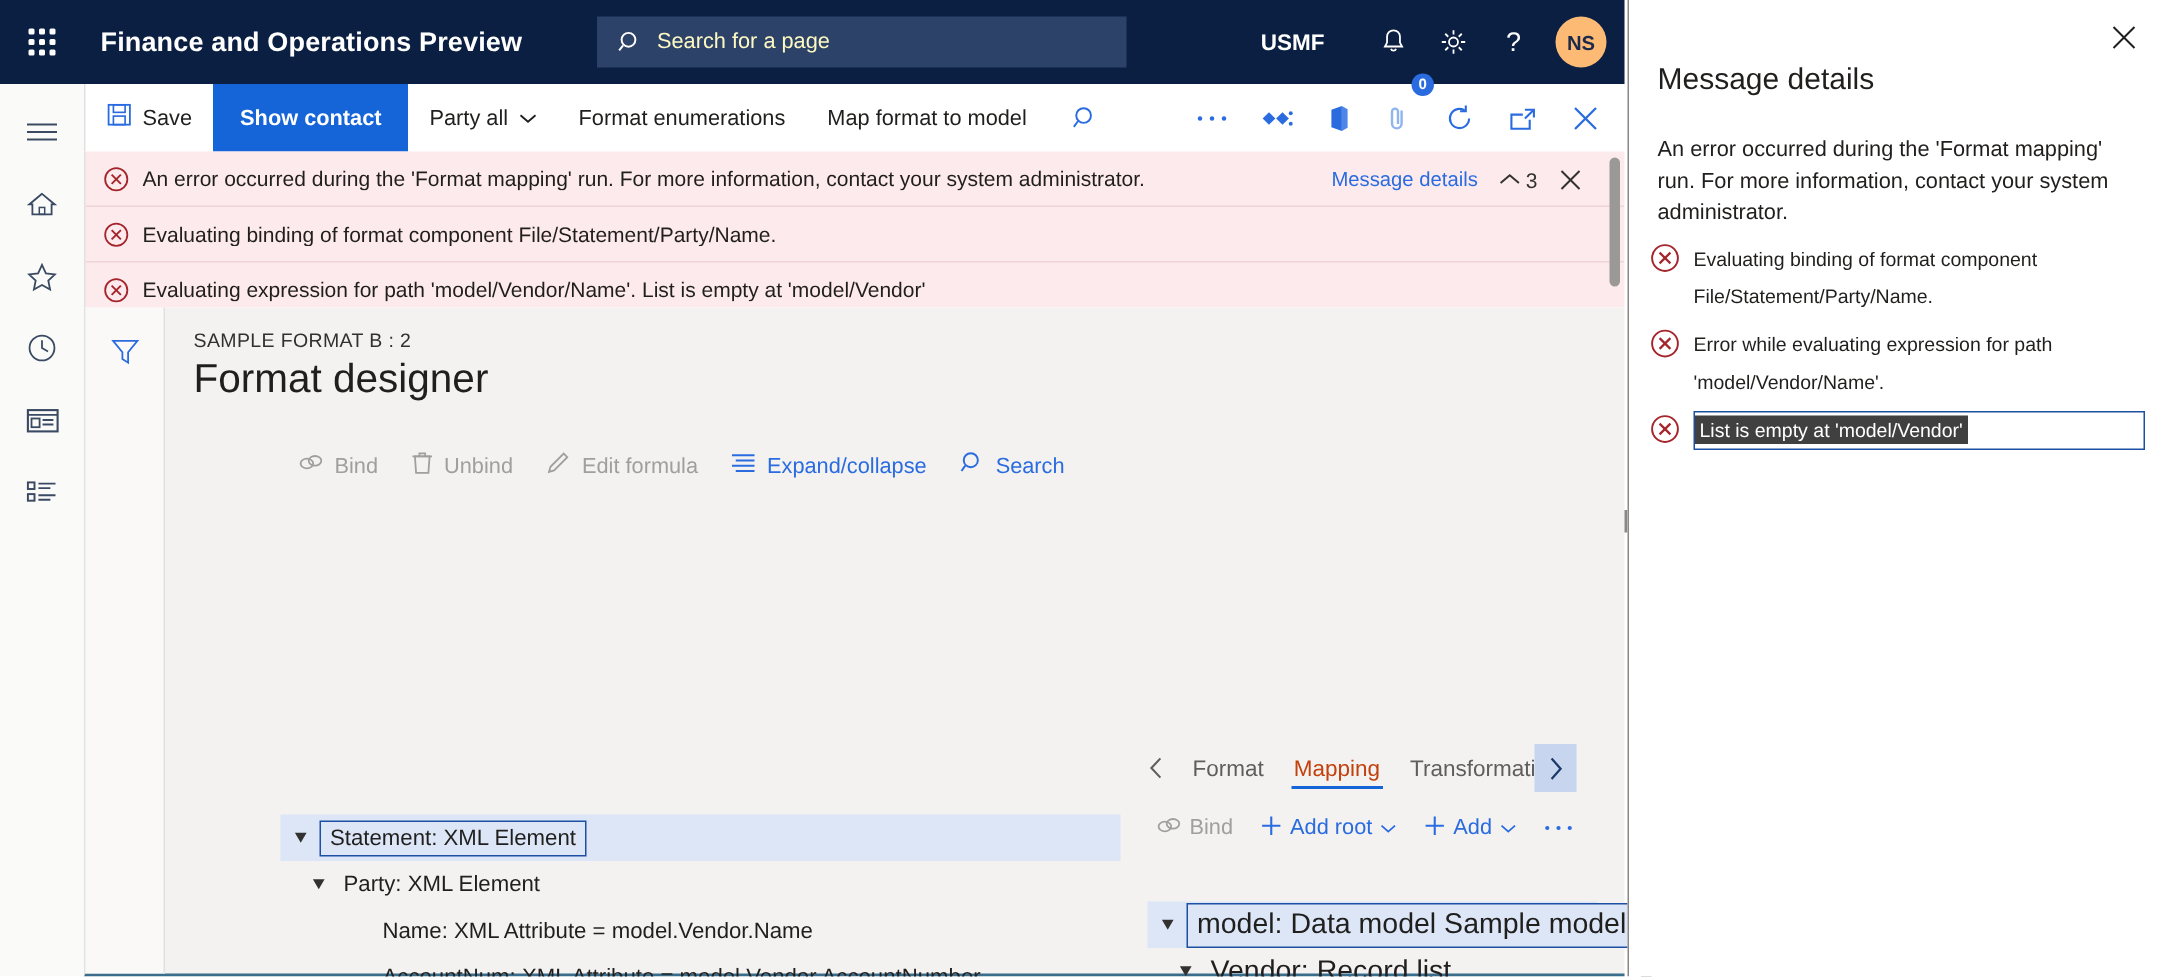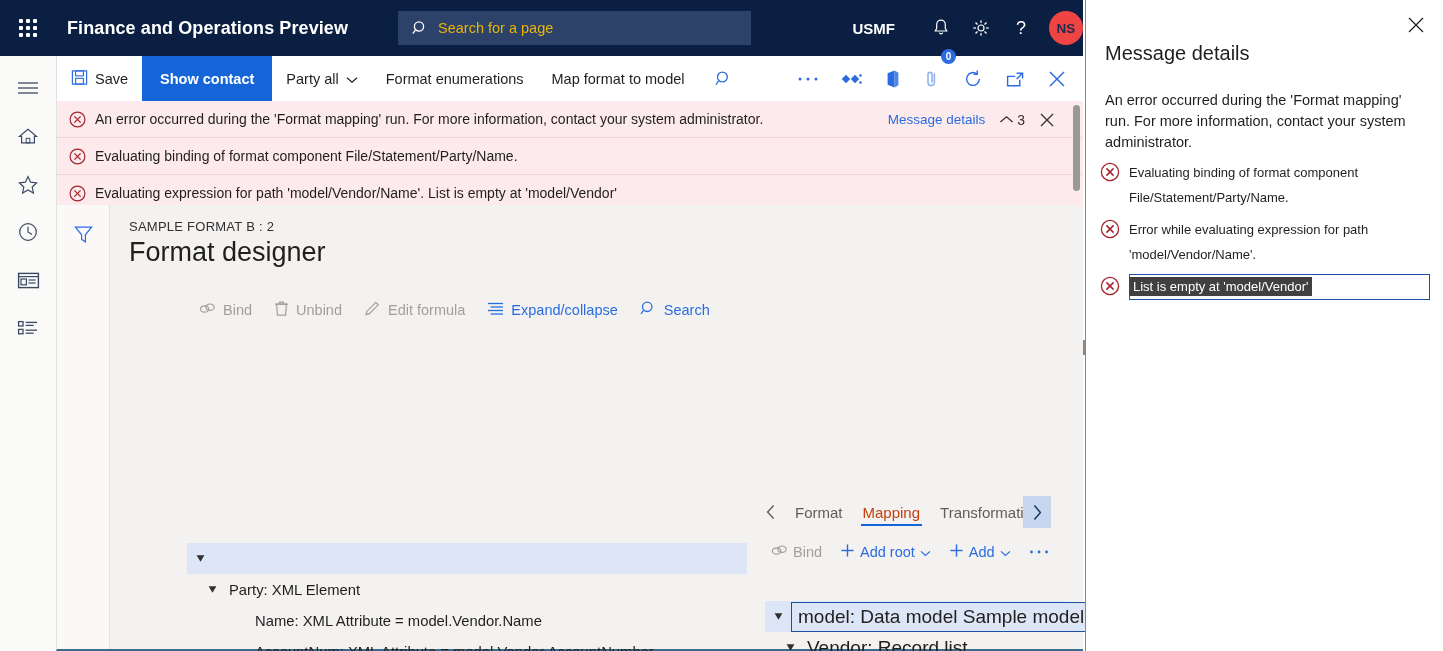--- a/index.html
+++ b/index.html
@@ -49,41 +49,41 @@
   }
   .search-box {
     position: absolute; left: 398px; top: 11px;
     width: 353px; height: 34px;
     background: #2c4269;
     display: flex; align-items: center;
     cursor: text;
   }
   .search-box .sicon { margin-left: 14px; margin-right: 9px; display: flex; }
   .search-box .splaceholder {
-    color: #eab308; font-size: 14.5px; white-space: nowrap;
+    color: #fef9c3; font-size: 14.5px; white-space: nowrap;
   }
   .topright {
     position: absolute; right: 0; top: 0; height: 56px;
     display: flex; align-items: center;
   }
   .company {
     color: #ffffff; font-size: 15px; font-weight: bold;
     margin-right: 26px; white-space: nowrap;
   }
   .tr-icon {
     width: 40px; height: 56px;
     display: flex; align-items: center; justify-content: center;
     cursor: pointer;
   }
   .avatar {
     width: 34px; height: 34px; border-radius: 50%;
-    background: #ef4444; color: #1b2a4a;
+    background: #fdba74; color: #1b2a4a;
     display: flex; align-items: center; justify-content: center;
     font-size: 13.5px; font-weight: bold;
-    margin-left: 8px; 
+    margin-left: 8px; margin-right: 12px;
     cursor: pointer;
   }
 
   
   .rail {
     position: absolute; left: 0; top: 56px;
     width: 56px; height: 595px;
     background: #fafaf9;
     display: flex; flex-direction: column; align-items: center;
     padding-top: 8px;
@@ -653,20 +653,21 @@
       </div>
     </div>
 
     <div class="ltree">
       <div class="trow sel">
         <span class="tcaret">
           <svg width="11" height="11" viewBox="0 0 11 11">
               <path d="M1.6 2.2h7.8L5.5 8.8z" fill="#323130"></path>
             </svg>
         </span>
+        <span class="tlabel boxed">Statement: XML Element</span>
       </div>
       <div class="trow" style="padding-left:12px;">
         <span class="tcaret">
           <svg width="11" height="11" viewBox="0 0 11 11">
               <path d="M1.6 2.2h7.8L5.5 8.8z" fill="#323130"></path>
             </svg>
         </span>
         <span class="tlabel">Party: XML Element</span>
       </div>
       <div class="trow" style="padding-left:38px;">

